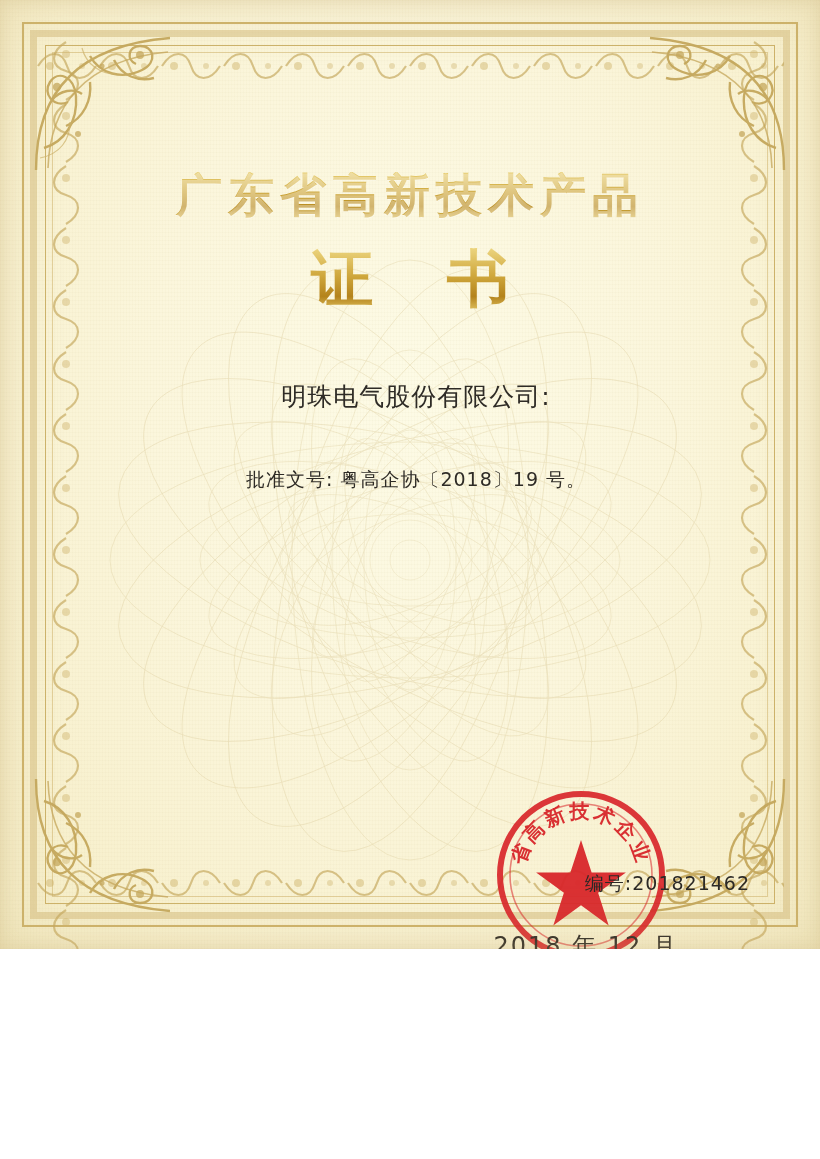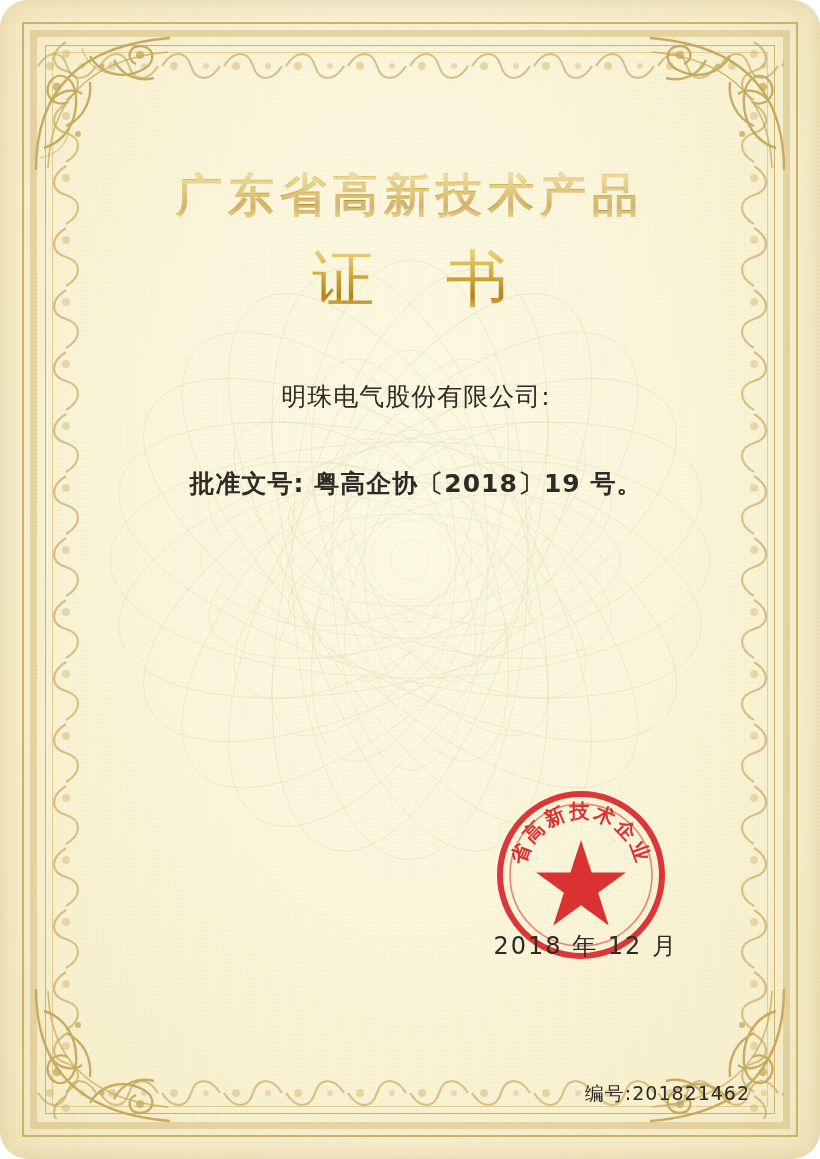--- a/index.html
+++ b/index.html
@@ -10,25 +10,24 @@
   body {
     width: 820px;
     height: 1159px;
     font-family: "Liberation Sans", "DejaVu Sans", sans-serif;
   }
 
   
   .certificate {
     position: relative;
     width: 820px;
-    height: 1159px;
+    height: 949px;
     overflow: hidden;
     background:
       radial-gradient(ellipse at 50% 42%, #fdfbe6 0%, #fbf6dc 45%, #f8f1cf 78%, #f4ecc5 100%);
-    border-radius: 28px;
   }
   
   .paper-texture {
     position: absolute;
     inset: 0;
     pointer-events: none;
     background-image:
       repeating-linear-gradient(90deg, rgba(190,170,110,0.045) 0 1px, rgba(255,255,255,0) 1px 3px),
       repeating-linear-gradient(0deg, rgba(190,170,110,0.035) 0 1px, rgba(255,255,255,0) 1px 4px);
     opacity: .9;
@@ -133,21 +132,21 @@
     -webkit-text-fill-color: transparent;
     text-shadow: 0 1px 0 rgba(255,255,255,0.35);
   }
 
   .title-sub {
     position: absolute;
     top: 188px;
     left: 0; right: 0;
     text-align: center;
     font-family: "DejaVu Sans", "Liberation Sans", sans-serif;
-    font-weight: 400;
+    font-weight: 700;
     font-size: 62px;
     letter-spacing: 26px;
     text-indent: 26px;
     line-height: 1;
     color: #c8a838;
     background: linear-gradient(180deg, #ecd57f 0%, #cfa73c 45%, #b4831c 78%, #ddbe5c 100%);
     -webkit-background-clip: text;
     background-clip: text;
     -webkit-text-fill-color: transparent;
   }
@@ -174,24 +173,23 @@
     letter-spacing: 0.5px;
     margin-bottom: 46px;
   }
   .para .indent { display: inline-block; width: 56px; }
   .para .product {
     display: inline-block;
     padding: 0 6px;
   }
 
   .meta-line {
-    font-size: 25px;
+    font-size: 19px;
     letter-spacing: 1px;
     margin-bottom: 38px;
-    font-weight: bold;
   }
   .meta-line.spaced {
     letter-spacing: 3px;
   }
 
   
   .seal {
     position: absolute;
     right: 82px;
     top: 728px;

